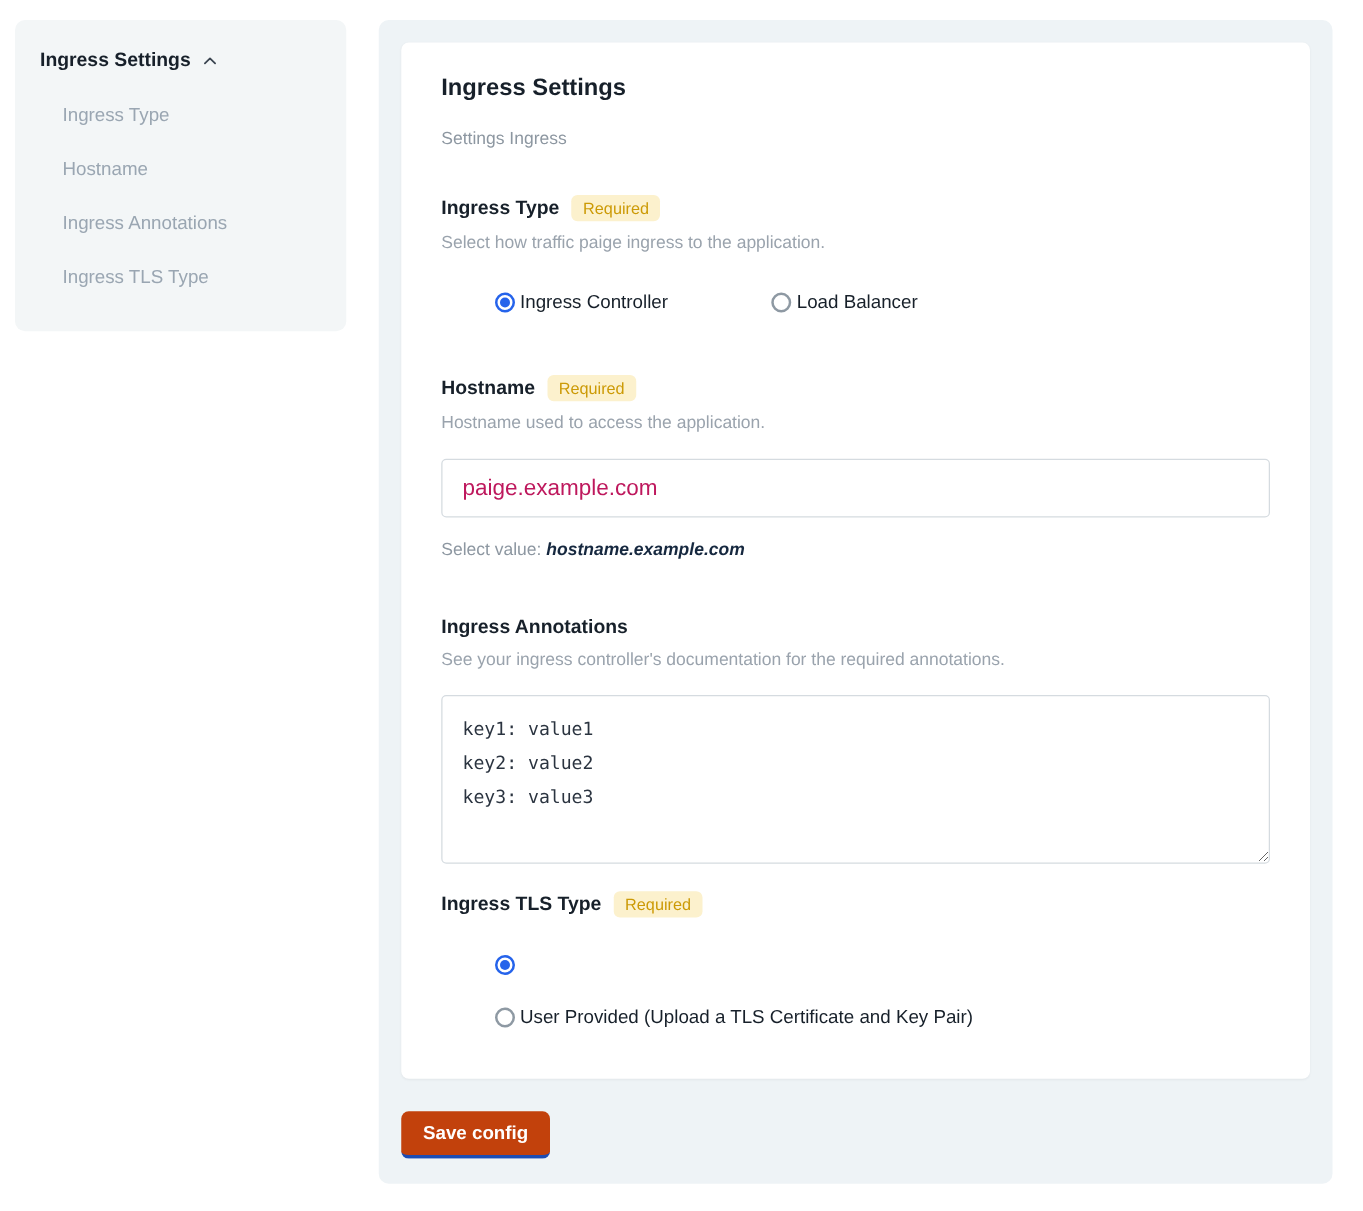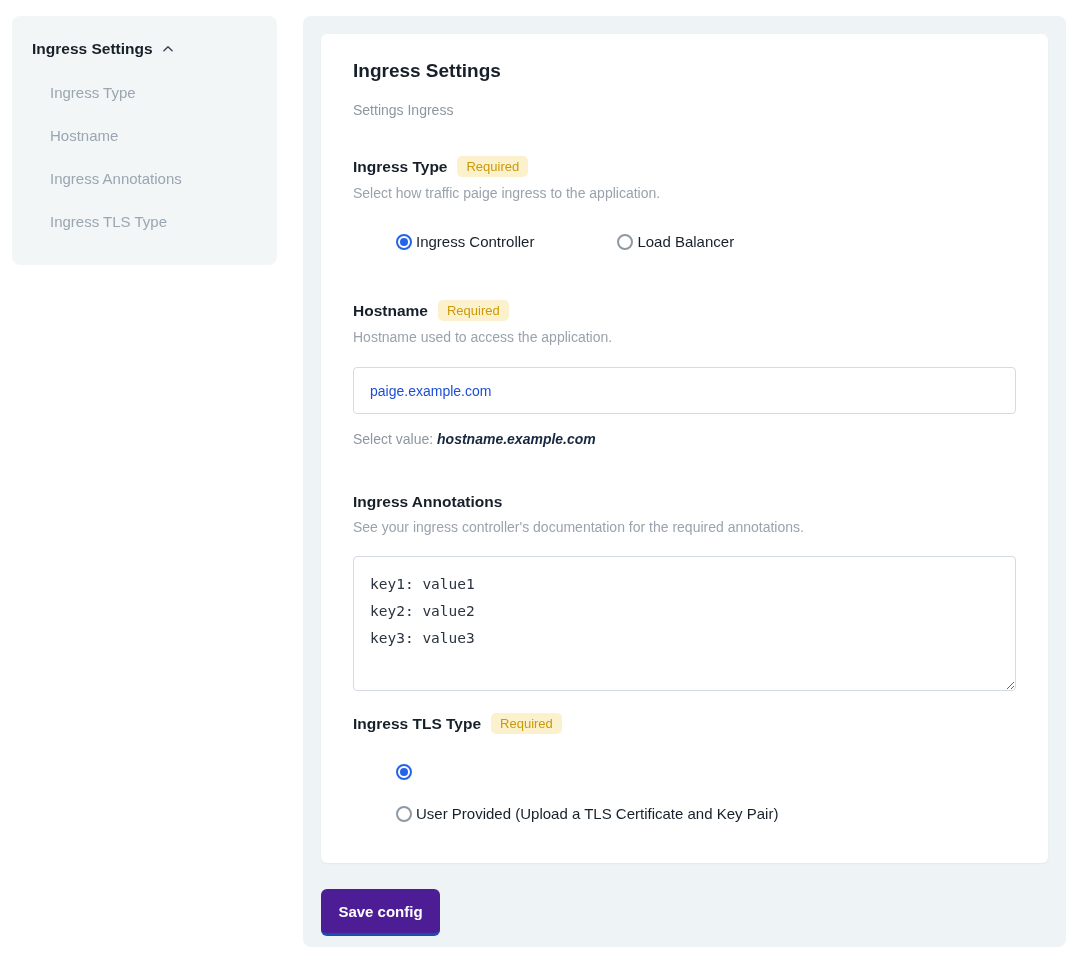--- a/index.html
+++ b/index.html
@@ -128,22 +128,22 @@
   .radio-stack { margin-top: 30px; display: flex; flex-direction: column; gap: 25px; }
 
   
   .text-input {
     margin-top: 22px;
     width: 663px;
     height: 47px;
     border: 1px solid #d5dbe0;
     border-radius: 4px;
     padding: 0 16px;
-    font-size: 14px;
-    color: #1d4ed8;
+    font-size: 18px;
+    color: #be185d;
     font-family: "Liberation Sans", sans-serif;
     outline: none;
     display: block;
   }
   .default-line {
     margin-top: 17px;
     font-size: 14px;
     color: #8d97a1;
   }
   .default-line b { color: #16283f; font-weight: 700; font-style: italic; }
@@ -161,22 +161,22 @@
     color: #2b3440;
     resize: both;
     outline: none;
     display: block;
   }
 
   
   .save-btn {
     position: absolute;
     left: 18px; top: 873px;
-    width: 119px; height: 47px;
-    background: #4c1d95;
+    width: 119px; height: 38px;
+    background: #c2410c;
     border: none;
     border-bottom: 3px solid #1c4cb4;
     border-radius: 6px;
     color: #ffffff;
     font-weight: 700;
     font-size: 15px;
     font-family: "Liberation Sans", sans-serif;
     cursor: pointer;
   }
 </style>

